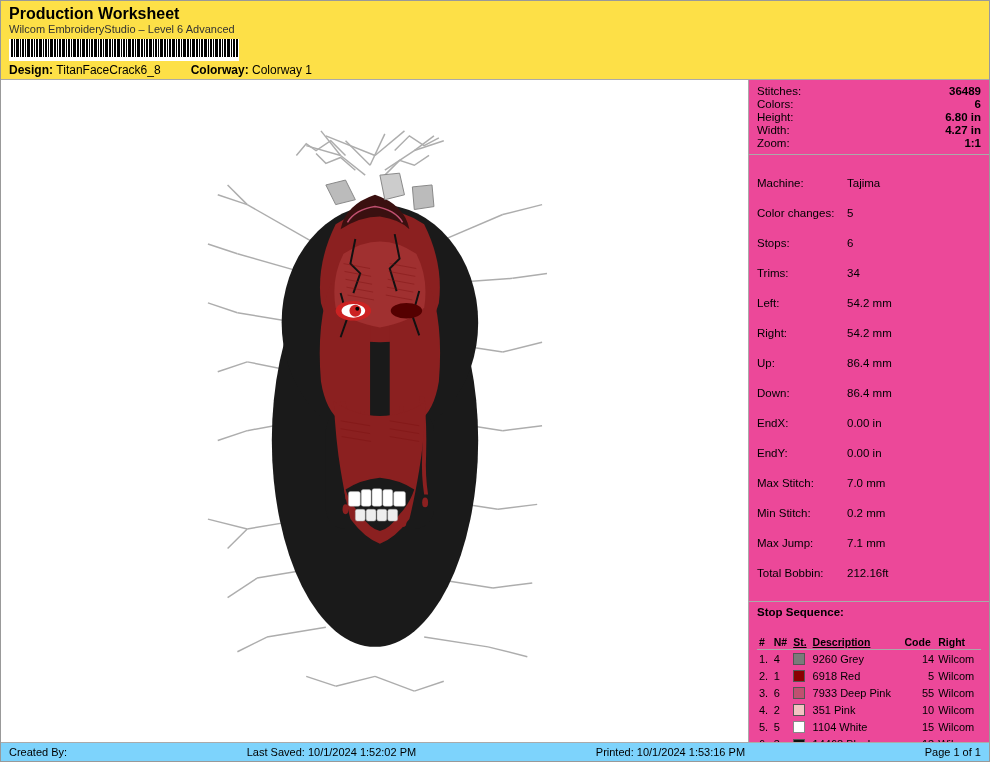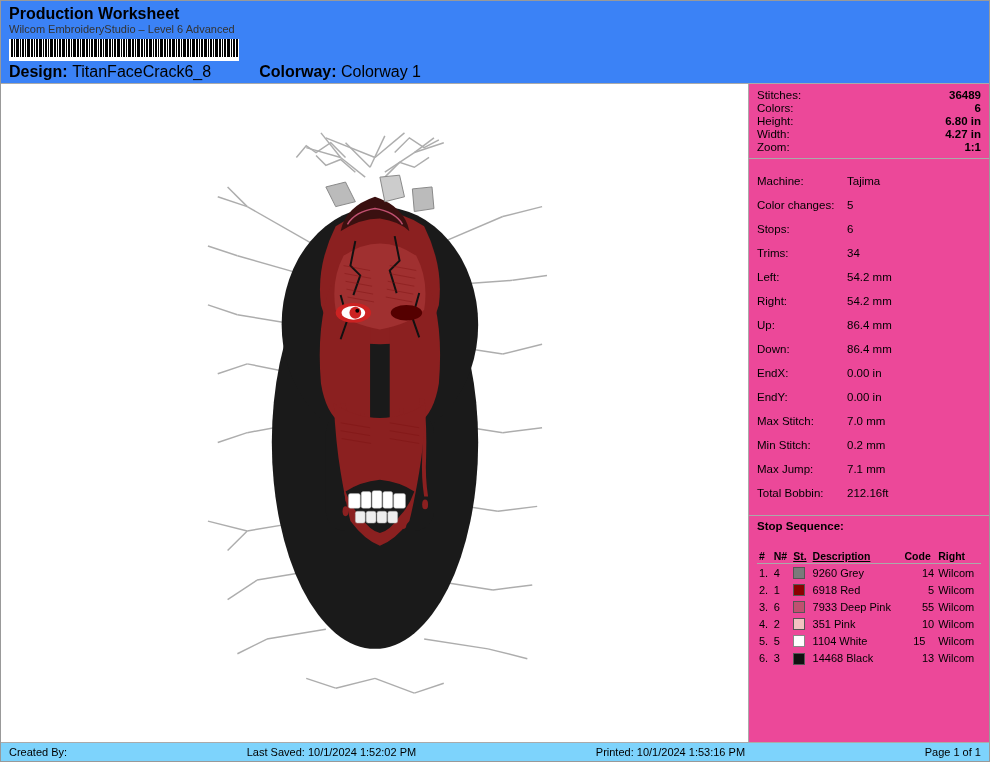--- a/index.html
+++ b/index.html
@@ -15,42 +15,42 @@
     .page {
       width: 990px;
       height: 762px;
       border: 1px solid #999;
       display: flex;
       flex-direction: column;
     }
 
     
     .header {
-      background: #3b82f6;
+      background: #fde047;
       border-bottom: 1px solid #aaa;
       padding: 4px 8px 2px 8px;
     }
     .header-title {
       font-size: 16px;
       font-weight: bold;
       color: #000;
     }
     .header-subtitle {
       font-size: 11px;
       color: #333;
     }
     .barcode {
       margin: 4px 0 2px 0;
       display: flex;
       align-items: center;
     }
     .design-info {
       display: flex;
-      gap: 48px;
-      font-size: 16px;
+      gap: 30px;
+      font-size: 12px;
     }
     .design-info span {
       color: #000;
     }
     .design-info .label {
       font-weight: bold;
     }
 
     
     .main-content {
@@ -95,21 +95,21 @@
     .stat-value { color: #000; font-weight: bold; }
 
     
     .machine-info {
       padding: 4px 8px;
       font-size: 11.5px;
       border-bottom: 1px solid #aaa;
     }
     .info-row {
       display: flex;
-      margin: 12px 0;
+      margin: 18px 0;
     }
     .info-label {
       width: 90px;
       color: #000;
     }
     .info-value {
       color: #000;
     }
 
     
@@ -545,21 +545,21 @@
     <td style="text-align:right;">10</td>
     <td>Wilcom</td>
   </tr>
               <tr>
     <td>5.</td>
     <td>5</td>
     <td>
       <span class="color-swatch" style="background:#ffffff;border:1px solid #888;"></span>
     </td>
     <td>1104 White</td>
-    <td style="text-align:center;">15</td>
+    <td style="text-align:right;">15</td>
     <td>Wilcom</td>
   </tr>
               <tr>
     <td>6.</td>
     <td>3</td>
     <td>
       <span class="color-swatch" style="background:#111111;"></span>
     </td>
     <td>14468 Black</td>
     <td style="text-align:right;">13</td>

